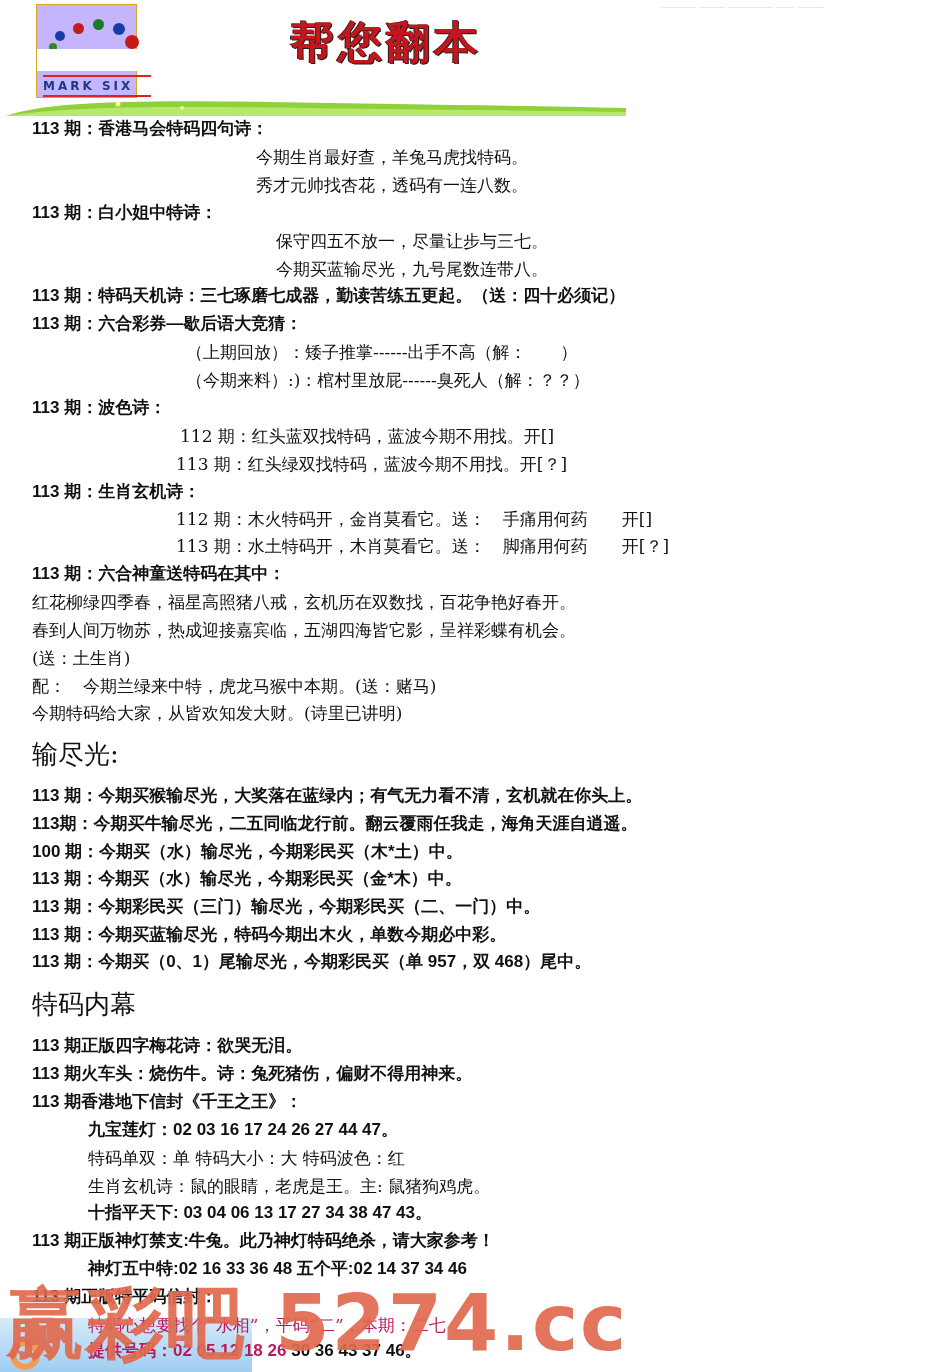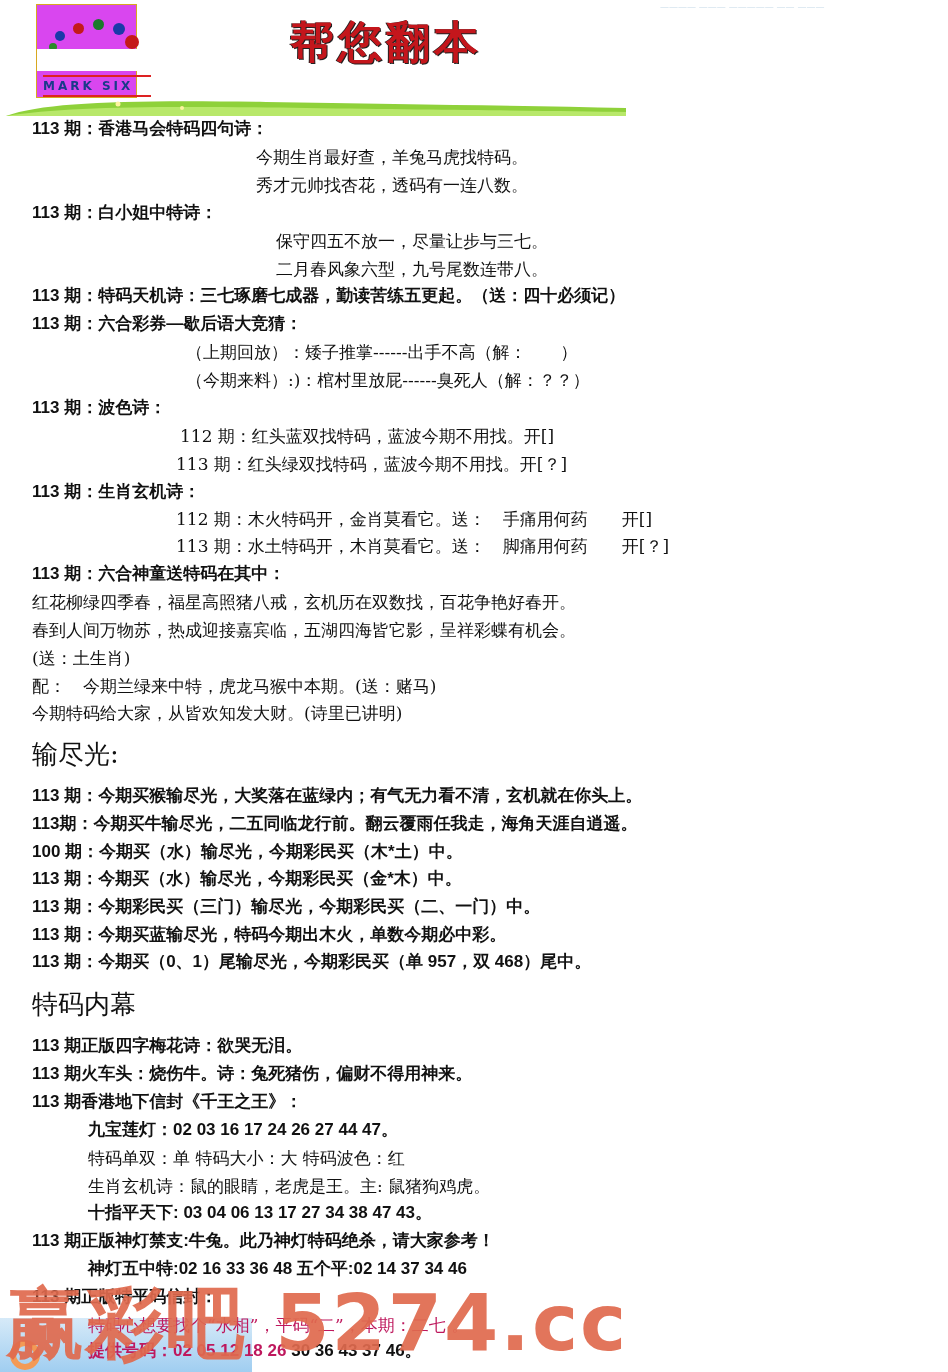--- a/index.html
+++ b/index.html
@@ -1,20 +1,20 @@
 <!DOCTYPE html>
 <html><head>
 <meta charset="utf-8">
 <style>
   html, body { margin:0; padding:0; background:#ffffff; }
   body { width:948px; height:1372px; position:relative; overflow:hidden;
          font-family: "DejaVu Serif", "Liberation Serif", serif; color:#111; }
   .header { position:absolute; left:0; top:0; width:948px; height:120px; }
   .logo { position:absolute; left:36px; top:4px; width:101px; height:94px;
-          background:#d946ef; border:1px solid #d8a820; box-sizing:border-box; }
+          background:#c4b5fd; border:1px solid #d8a820; box-sizing:border-box; }
   .logo .dot { position:absolute; border-radius:50%; }
   .logo .whitebar { position:absolute; left:0; top:44px; width:104px; height:22px; background:#fff; }
   .logo .marktxt { position:absolute; left:6px; top:74px; font-family:"DejaVu Sans", sans-serif;
          font-size:12px; letter-spacing:3px; color:#1a3a8a; font-weight:bold; }
   .logo .redline { position:absolute; left:6px; top:70px; width:108px; height:2px; background:#d22; }
   .logo .redline2 { position:absolute; left:6px; top:90px; width:108px; height:2px; background:#d22; }
   .title { position:absolute; left:290px; top:2px; font-family:"DejaVu Serif", serif;
            font-size:44px; font-weight:bold; color:#c4161c; letter-spacing:4px;
            text-shadow: 1px 1px 0 #222, -1px 0 0 #222; line-height:80px; }
   .subtitle { position:absolute; left:512px; top:38px; font-size:34px; font-weight:bold; color:#000;
@@ -61,21 +61,21 @@
     <circle cx="176" cy="12" r="2" fill="#fff3a0"></circle>
   </svg>
 </div>
 
 <div class="line bold" style="left:32px;top:118px">113 期：香港马会特码四句诗：</div>
 <div class="line" style="left:256px;top:146px">今期生肖最好查，羊兔马虎找特码。</div>
 <div class="line" style="left:256px;top:174px">秀才元帅找杏花，透码有一连八数。</div>
 
 <div class="line bold" style="left:32px;top:202px">113 期：白小姐中特诗：</div>
 <div class="line" style="left:276px;top:230px">保守四五不放一，尽量让步与三七。</div>
-<div class="line" style="left:276px;top:258px">二月春风象六型，九号尾数连带八。</div>
+<div class="line" style="left:276px;top:258px">今期买蓝输尽光，九号尾数连带八。</div>
 
 <div class="line bold" style="left:32px;top:285px">113 期：特码天机诗：三七琢磨七成器，勤读苦练五更起。（送：四十必须记）</div>
 
 <div class="line bold" style="left:32px;top:313px">113 期：六合彩券—歇后语大竞猜：</div>
 <div class="line" style="left:186px;top:341px">（上期回放）：矮子推掌------出手不高（解：　　）</div>
 <div class="line" style="left:186px;top:369px">（今期来料）:)：棺村里放屁------臭死人（解：？？）</div>
 
 <div class="line bold" style="left:32px;top:397px">113 期：波色诗：</div>
 <div class="line" style="left:180px;top:425px">112 期：红头蓝双找特码，蓝波今期不用找。开[]</div>
 <div class="line" style="left:176px;top:453px">113 期：红头绿双找特码，蓝波今期不用找。开[？]</div>

